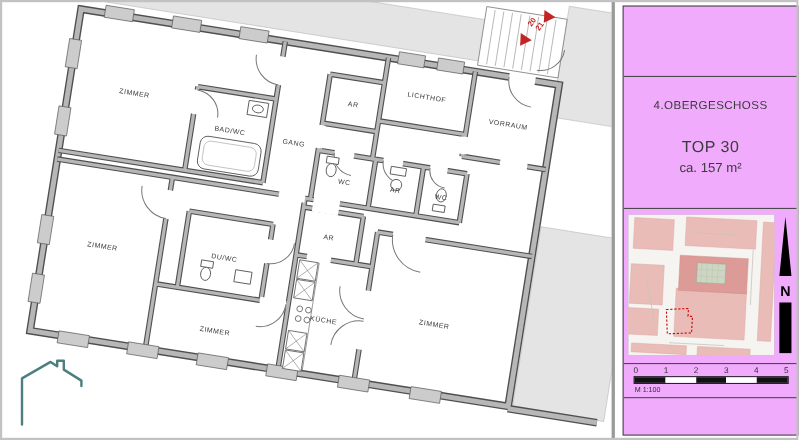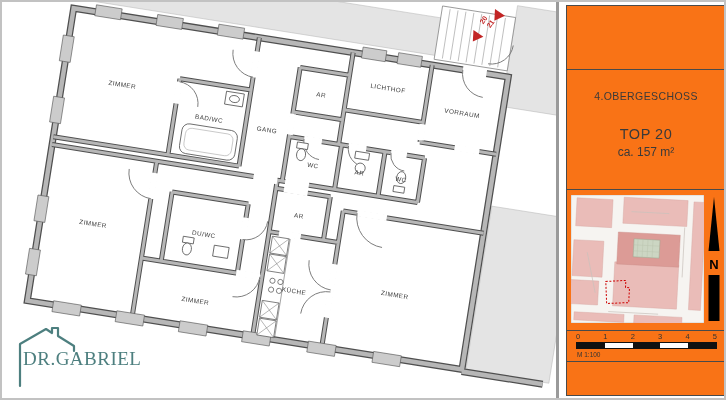--- a/index.html
+++ b/index.html
@@ -6,21 +6,21 @@
   body{
     width:726px;height:400px;position:relative;overflow:hidden;
     background:#ffffff;font-family:"Liberation Sans",sans-serif;
   }
   .outer-frame{position:absolute;inset:0;border:2px solid #c2c2c2;pointer-events:none;z-index:40;}
   .plan-svg{position:absolute;left:0;top:0;z-index:1;}
 
   
   .sidebar{position:absolute;left:556px;top:0;width:170px;height:400px;background:#fff;
            border-left:3px solid #9a9a9a;z-index:10;}
-  .sb-box{position:absolute;left:7px;top:5px;width:158px;bottom:4px;border:1px solid #4a4a4a;background:#f97316;}
+  .sb-box{position:absolute;left:7px;top:5px;width:158px;bottom:4px;border:1px solid #4a4a4a;background:#f0abfc;}
   .sb-sec{box-sizing:border-box;border-bottom:1px solid #4a4a4a;width:100%;position:relative;}
   .sec-empty-top{height:64px;}
   .sec-title{height:120px;text-align:center;color:#3a3a3a;}
   .t-line1{padding-top:20px;font-size:10.5px;letter-spacing:.4px;}
   .t-line2{font-size:10.5px;letter-spacing:.4px;margin-top:2px;}
   .t-top{margin-top:24px;font-size:14.5px;letter-spacing:.5px;}
   .t-area{margin-top:3px;font-size:12px;}
   .sec-map{height:141px;}
   .map-row{position:absolute;left:4px;top:5px;display:flex;gap:3px;}
   .sec-scale{height:31px;}
@@ -190,21 +190,21 @@
   </g>
 </svg>
 
 <div class="sidebar">
   <div class="sb-box">
 
     <div class="sb-sec sec-empty-top"></div>
 
     <div class="sb-sec sec-title">
       <div class="t-line1">4.OBERGESCHOSS</div>
-      <div class="t-top">TOP 20</div>
+      <div class="t-top">TOP 30</div>
       <div class="t-area">ca. 157 m²</div>
     </div>
 
     <div class="sb-sec sec-map">
       <div class="map-row">
         <svg width="133" height="128" viewBox="0 0 133 128">
           <rect x="0" y="0" width="133" height="128" fill="#f6f4f1" stroke="#bbbbbb" stroke-width="0.6"></rect>
           <g transform="rotate(3 66 64)">
 
             <g fill="#eabcb8" stroke="#d6a39e" stroke-width="0.4">
@@ -255,16 +255,15 @@
     </div>
 
     <div class="sb-sec sec-empty-bottom"></div>
   </div>
 </div>
 
 <div class="logo">
   <svg width="66" height="64" viewBox="0 0 66 64">
     <path d="M4,62 L4,20 L30,5 L36,9 L36,4 L42,4 L42,12 L58,22 L58,27" fill="none" stroke="#4d7f7f" stroke-width="2.2" stroke-linejoin="round" stroke-linecap="round"></path>
   </svg>
-  <div class="brand">DR.GABRIEL</div>
 </div>
 
 <div class="outer-frame"></div>
 
 </body></html>

